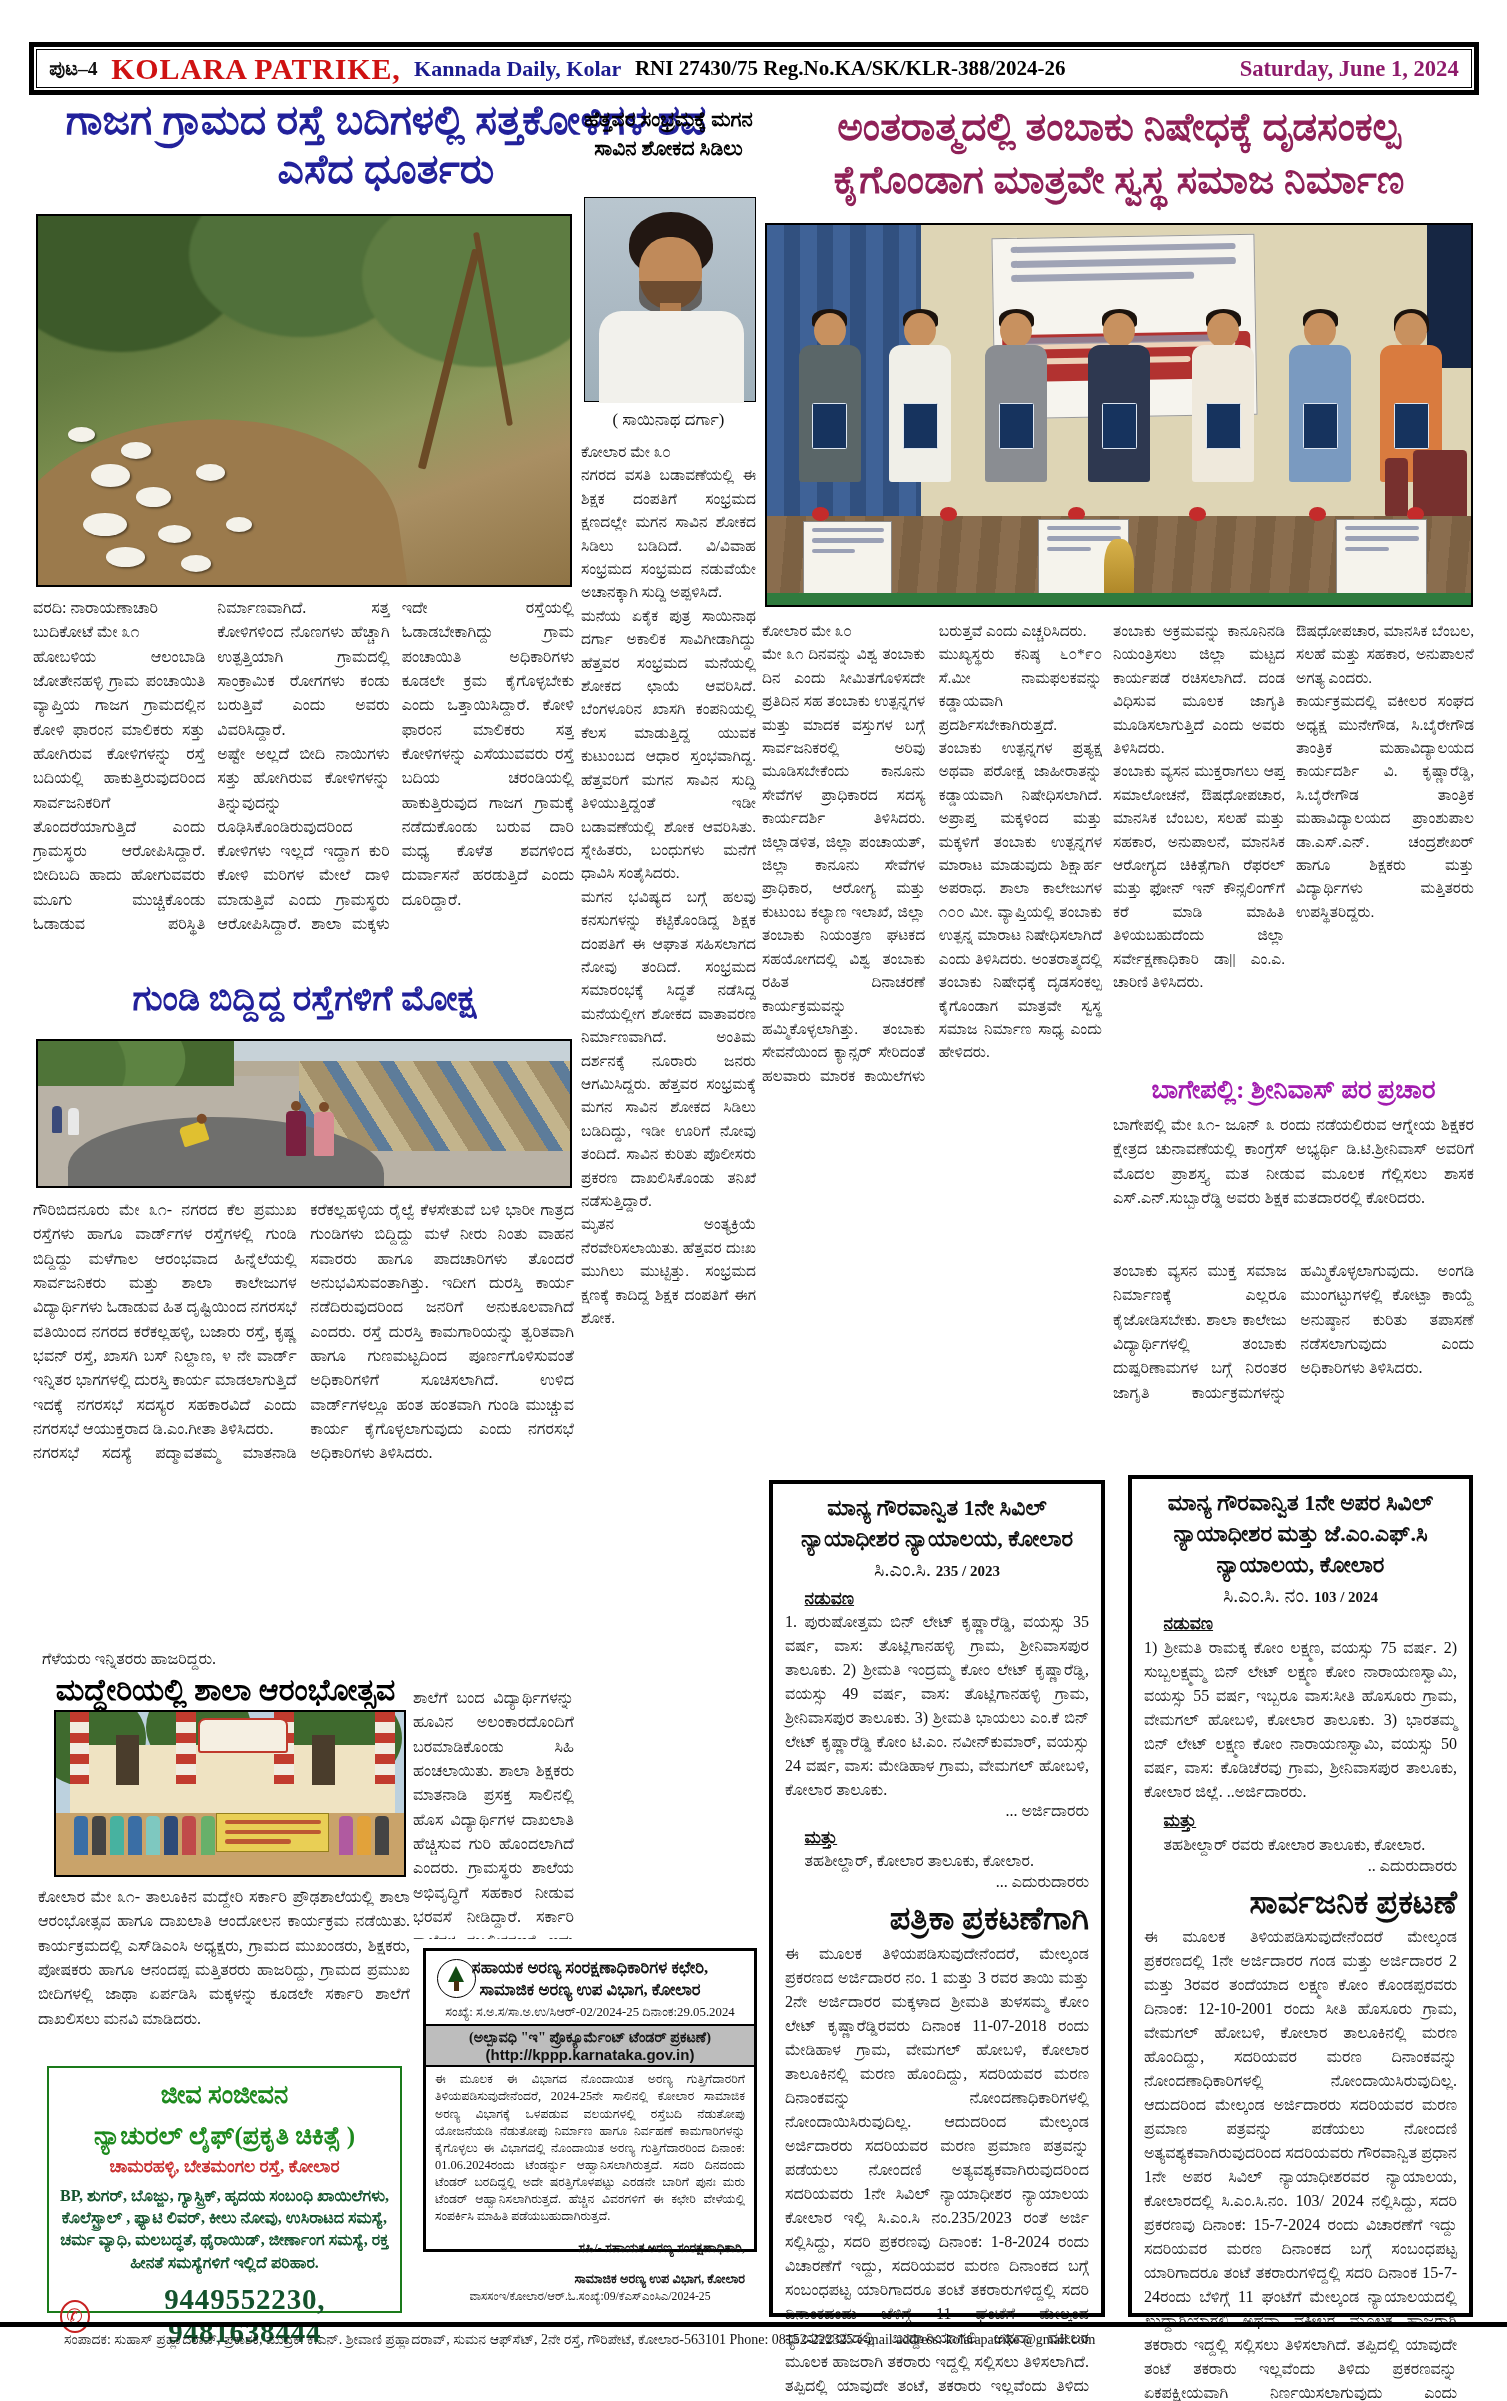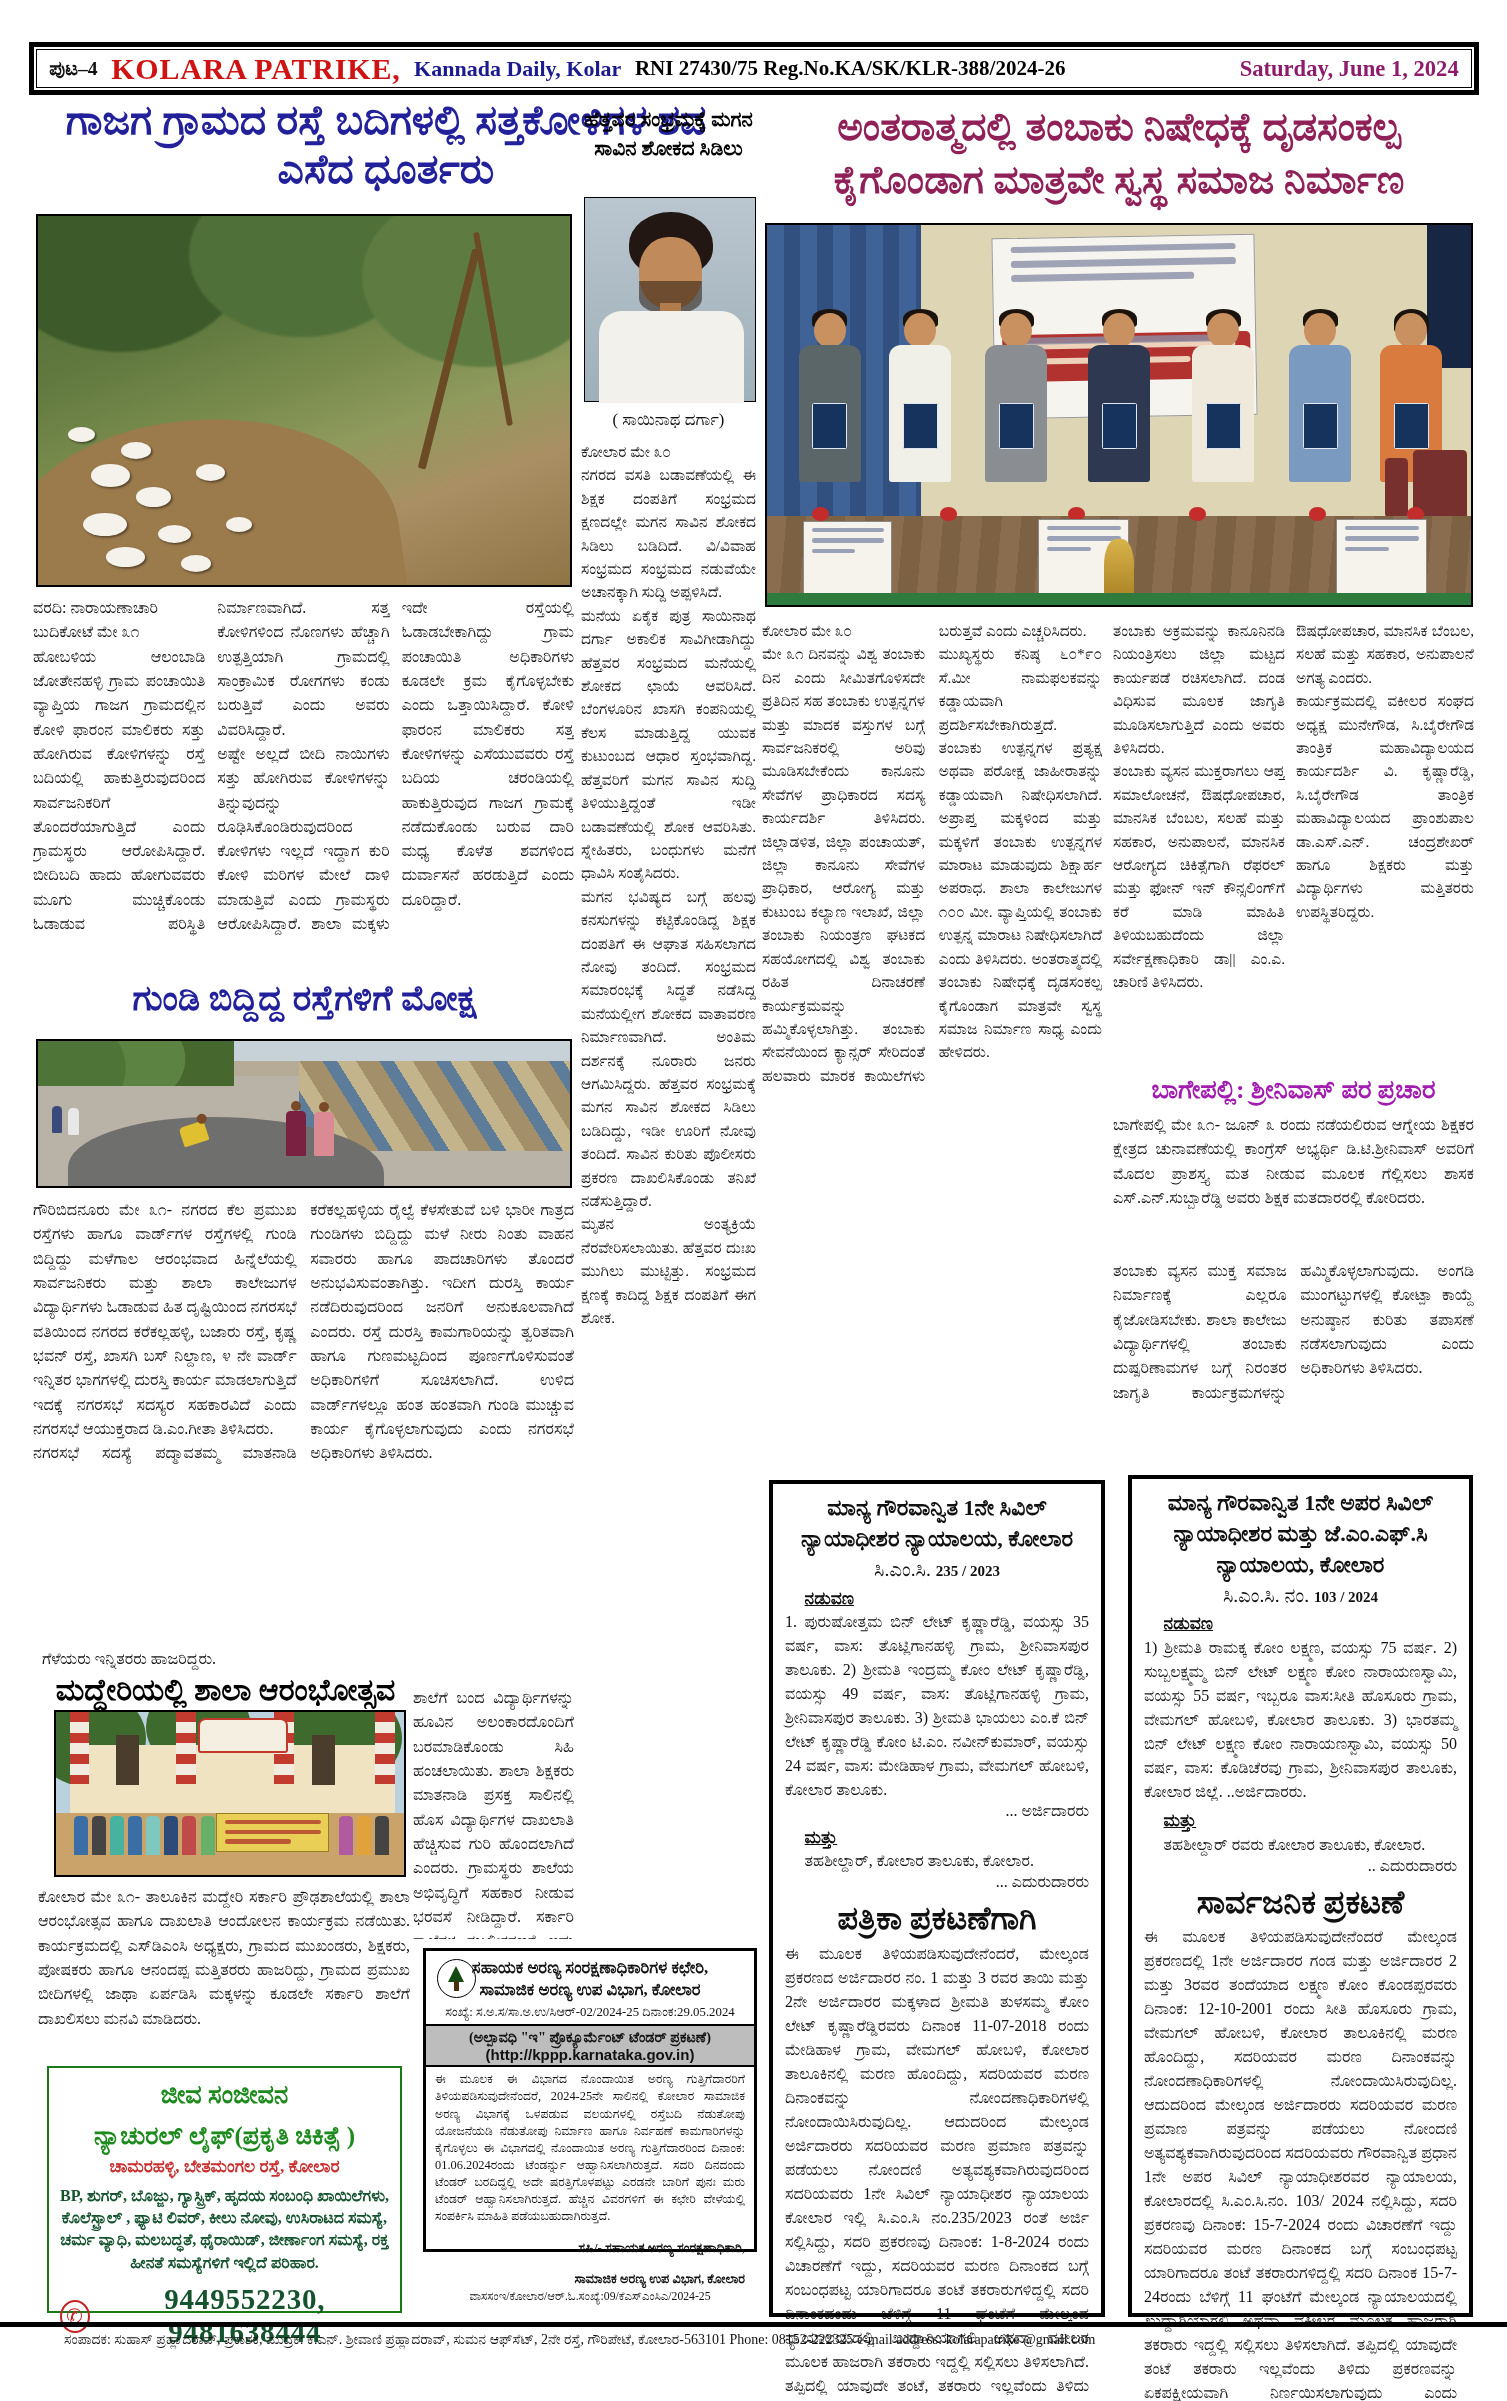--- a/index.html
+++ b/index.html
@@ -134,21 +134,21 @@
   
   .court{border:4.5px solid #000;background:#fff;padding:9px 12px;}
   .court1{left:769px;top:1480px;width:336px;height:837px;}
   .court2{left:1128px;top:1475px;width:345px;height:842px;}
   .c-title{font-size:22px;font-weight:bold;text-align:center;line-height:1.4;}
   .c-case{font-size:19.6px;text-align:center;margin-top:4.5px;}
   .c-case b{font-size:15px;}
   .c-between{font-size:17.3px;font-weight:bold;text-decoration:underline;margin:7.5px 0 1.5px 19.6px;}
   .c-body{font-size:16px;line-height:1.5;}
   .c-label{font-size:16px;text-align:right;}
-  .c-big{font-size:32px;font-weight:bold;text-align:center;margin:9px 0 4.5px 0;}
+  .c-big{font-size:32px;font-weight:bold;text-align:right;margin:9px 0 4.5px 0;}
 
   
   .footer-rule{left:0;top:2322px;width:1507px;height:5.3px;background:#000;}
   .footer-txt{left:64px;top:2332px;width:1393px;font-size:14px;}
 </style>
 </head>
 <body>
 
 <div class="page" data-name="newspaper-page">
 

